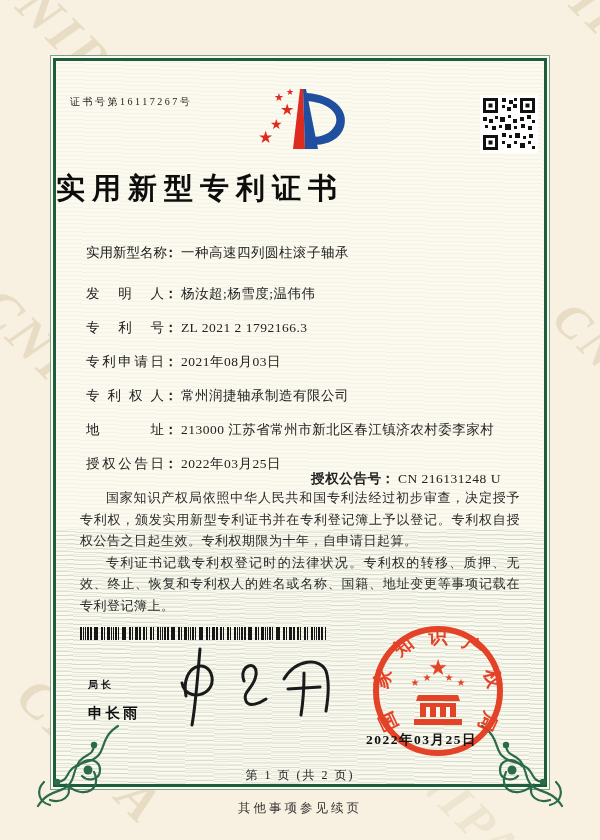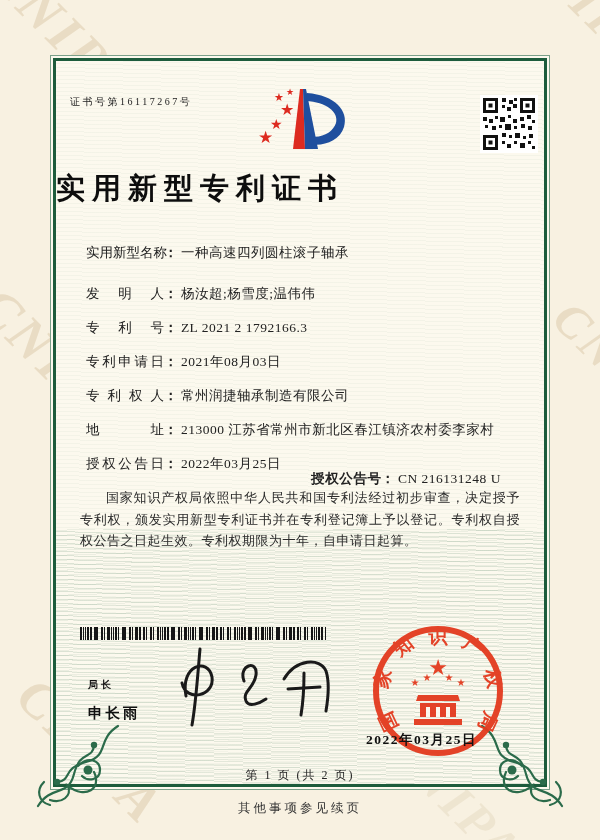--- a/index.html
+++ b/index.html
@@ -253,20 +253,21 @@
       <span class="flabel">授权公告日</span><span class="fcolon">：</span>
       <span class="fvalue">2022年03月25日</span>
       <span class="grant-no-group">
         <span class="flabel2">授权公告号</span><span class="fcolon">：</span>
         <span class="fvalue">CN 216131248 U</span>
       </span>
     </div>
 
     <div class="body-text">
       <p>国家知识产权局依照中华人民共和国专利法经过初步审查，决定授予专利权，颁发实用新型专利证书并在专利登记簿上予以登记。专利权自授权公告之日起生效。专利权期限为十年，自申请日起算。</p>
+      <p>专利证书记载专利权登记时的法律状况。专利权的转移、质押、无效、终止、恢复和专利权人的姓名或名称、国籍、地址变更等事项记载在专利登记簿上。</p>
     </div>
 
     <div class="barcode"></div>
 
     <div class="role-label">局长</div>
     <div class="role-name">申长雨</div>
 
     <svg class="signature" width="190" height="95" viewBox="0 0 190 95">
       <g fill="none" stroke="#1a1a1a" stroke-width="3" stroke-linecap="round">
         <path d="M30,55 C24,24 52,16 56,36 C59,55 30,62 26,42"></path>

